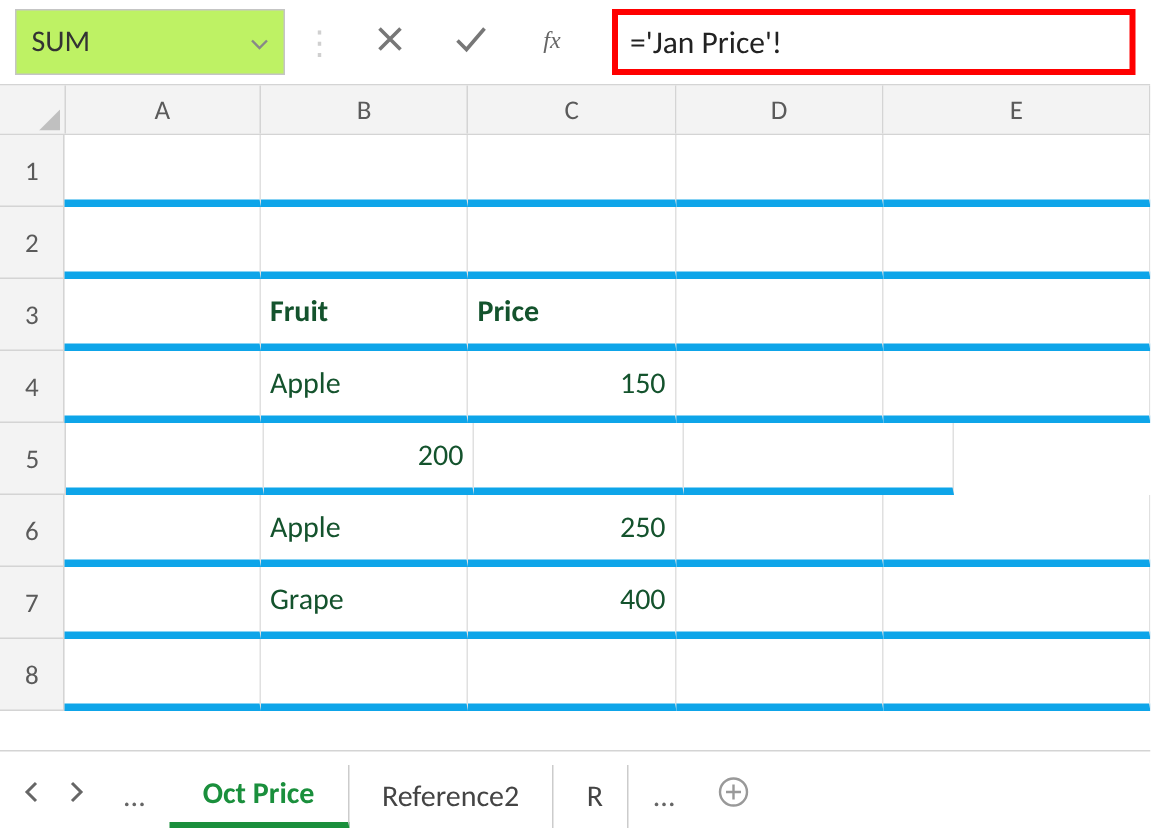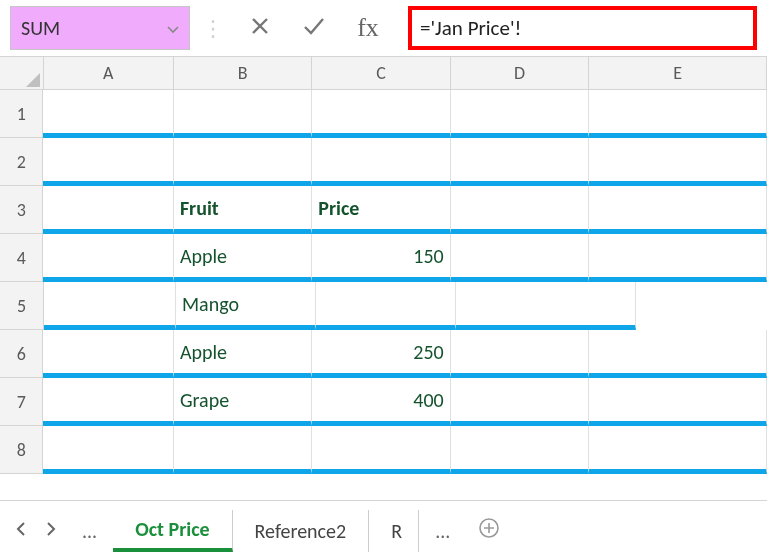--- a/index.html
+++ b/index.html
@@ -19,21 +19,21 @@
       align-items: center;
       height: 56px;
       padding: 6px 10px;
       gap: 6px;
       background: #fff;
     }
     .name-box {
       width: 180px;
       height: 44px;
       border: 1px solid #c5c5c5;
-      background: #f0abfc;
+      background: #bef264;
       display: flex;
       align-items: center;
       justify-content: space-between;
       padding: 0 10px;
     }
     .name-box-text {
       font-size: 20px;
       color: #333;
     }
     .name-box-arrow {
@@ -210,21 +210,21 @@
     </span>
   </div>
   <div class="fb-btn">
     <span>
       <svg width="24" height="20" viewBox="0 0 24 20">
           <path d="M3 11 L9 17 L21 3" stroke="#777" stroke-width="2.4" fill="none"></path>
         </svg>
     </span>
   </div>
   <div class="fb-btn">
-    <span style="font-family:'Times New Roman',serif;font-size:26px;color:#666">fx</span>
+    <span style="font-style:italic;font-family:'Times New Roman',serif;font-size:16px;color:#666">fx</span>
   </div>
   <div class="fb-input">
     <span>='Jan Price'!</span>
   </div>
 </div>
 
 <div class="grid-area">
   <div class="col-headers">
     <div class="corner">
       <svg width="14" height="14" viewBox="0 0 14 14">
@@ -266,21 +266,21 @@
       <div class="row-h">4</div>
       <div class="cell col-A"></div>
       <div class="cell col-B">Apple</div>
       <div class="cell col-C right">150</div>
       <div class="cell col-D"></div>
       <div class="cell col-E"></div>
     </div>
     <div class="row">
       <div class="row-h">5</div>
       <div class="cell col-A"></div>
-      <div class="cell col-B">Mango</div>
+      <div class="cell col-C right">200</div>
       <div class="cell col-D"></div>
       <div class="cell col-E"></div>
     </div>
     <div class="row">
       <div class="row-h">6</div>
       <div class="cell col-A"></div>
       <div class="cell col-B">Apple</div>
       <div class="cell col-C right">250</div>
       <div class="cell col-D"></div>
       <div class="cell col-E"></div>

